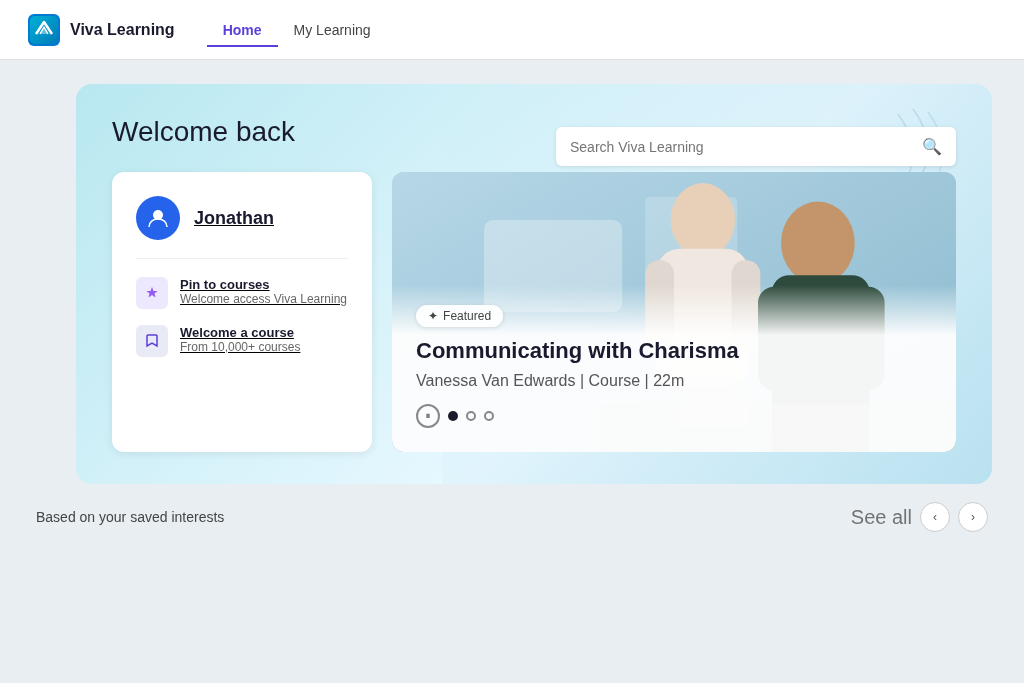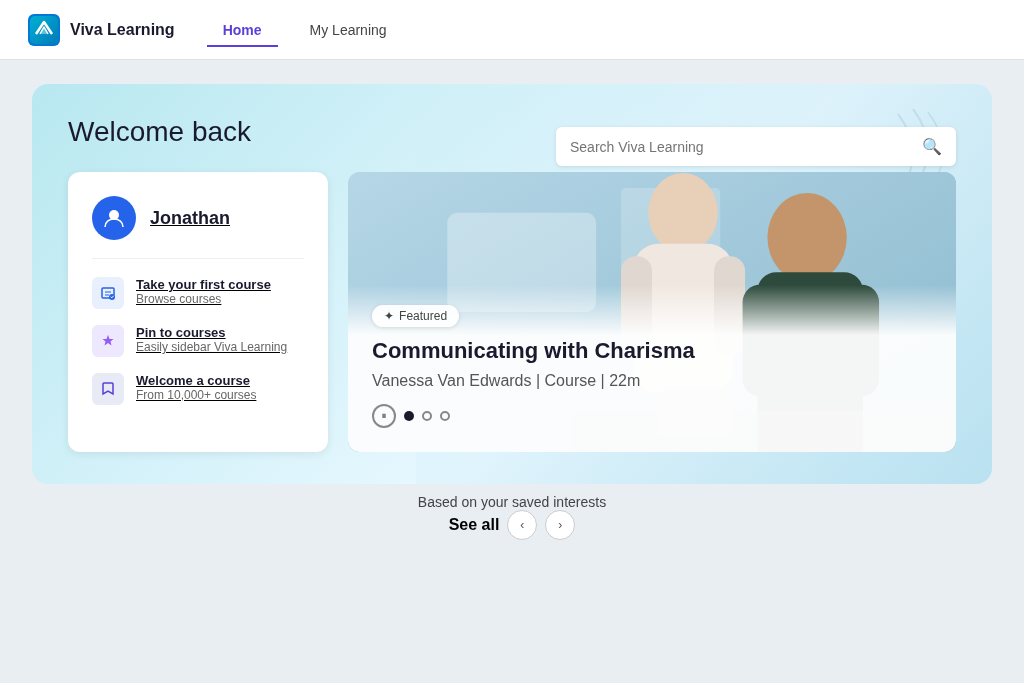--- a/index.html
+++ b/index.html
@@ -33,21 +33,21 @@
       height: 32px;
     }
     .nav-logo-text {
       font-size: 16px;
       font-weight: 600;
       color: #1a1a2e;
     }
     .nav-links {
       display: flex;
       align-items: center;
-      gap: 16px;
+      gap: 0;
       margin-left: 8px;
     }
     .nav-link {
       font-size: 14px;
       padding: 8px 16px;
       cursor: pointer;
       color: #444;
       text-decoration: none;
       position: relative;
     }
@@ -75,20 +75,21 @@
     }
 
     
     .hero-banner {
       background: linear-gradient(135deg, #b8e8f0 0%, #d0f0f8 30%, #e8f8ff 60%, #c5e8f5 100%);
       border-radius: 16px;
       padding: 32px 36px;
       position: relative;
       overflow: hidden;
       min-height: 360px;
+      margin-left: 44px;
     }
     .hero-banner::before {
       content: '';
       position: absolute;
       top: 0; right: 0; bottom: 0;
       width: 60%;
       background: linear-gradient(120deg, transparent, rgba(160,210,230,0.3));
       pointer-events: none;
     }
     .decorative-lines {
@@ -294,37 +295,36 @@
     .carousel-dot.empty {
       background: transparent;
       border: 2px solid #888;
     }
 
     
     .bottom-section {
       display: flex;
       align-items: center;
       justify-content: space-between;
-      margin-top: 10px;
+      margin-top: 18px;
       padding: 0 4px;
-      flex-direction: column;
     }
     .section-label {
       font-size: 14px;
       color: #444;
     }
     .see-all-container {
       display: flex;
       align-items: center;
       gap: 8px;
     }
     .see-all-link {
-      font-size: 16px;
-      color: #000000;
-      font-weight: 700;
+      font-size: 20px;
+      color: #737373;
+      font-weight: 400;
       cursor: pointer;
     }
     .nav-arrow {
       width: 30px;
       height: 30px;
       border-radius: 50%;
       border: 1px solid #ccc;
       background: #fff;
       display: flex;
       align-items: center;
@@ -384,44 +384,30 @@
           <div class="user-avatar">
             <svg width="22" height="22" viewBox="0 0 22 22" fill="none">
                 <circle cx="11" cy="8" r="5" fill="white"></circle>
                 <path d="M2 20c0-5 4-8 9-8s9 3 9 8" stroke="white" stroke-width="1.5" fill="none"></path>
               </svg>
           </div>
           <span class="user-name">Jonathan</span>
         </div>
         <div class="action-items">
 
-          <div class="action-item">
-            <div class="action-icon blue">
-              <svg width="16" height="16" viewBox="0 0 16 16" fill="none">
-                  <rect x="2" y="3" width="12" height="10" rx="1" stroke="#2563eb" stroke-width="1.5"></rect>
-                  <path d="M5 7h6M5 10h4" stroke="#2563eb" stroke-width="1.2"></path>
-                  <circle cx="12" cy="12" r="3" fill="#2563eb"></circle>
-                  <path d="M11 12l.8.8L13.5 11" stroke="white" stroke-width="1" stroke-linecap="round"></path>
-                </svg>
-            </div>
-            <div>
-              <div class="action-text-title">Take your first course</div>
-              <div class="action-text-sub">Browse courses</div>
-            </div>
-          </div>
 
           <div class="action-item">
             <div class="action-icon purple">
               <svg width="16" height="16" viewBox="0 0 16 16" fill="none">
                   <path d="M8 2l1.5 4h4l-3 2.5 1 4L8 10l-3.5 2.5 1-4L2.5 6h4z" fill="#7c3aed" opacity="0.8"></path>
                 </svg>
             </div>
             <div>
               <div class="action-text-title">Pin to courses</div>
-              <div class="action-text-sub">Easily sidebar Viva Learning</div>
+              <div class="action-text-sub">Welcome access Viva Learning</div>
             </div>
           </div>
 
           <div class="action-item">
             <div class="action-icon indigo">
               <svg width="16" height="16" viewBox="0 0 16 16" fill="none">
                   <path d="M4 2h8a1 1 0 011 1v10l-5-3-5 3V3a1 1 0 011-1z" stroke="#5b3fd8" stroke-width="1.5" fill="none"></path>
                 </svg>
             </div>
             <div>

